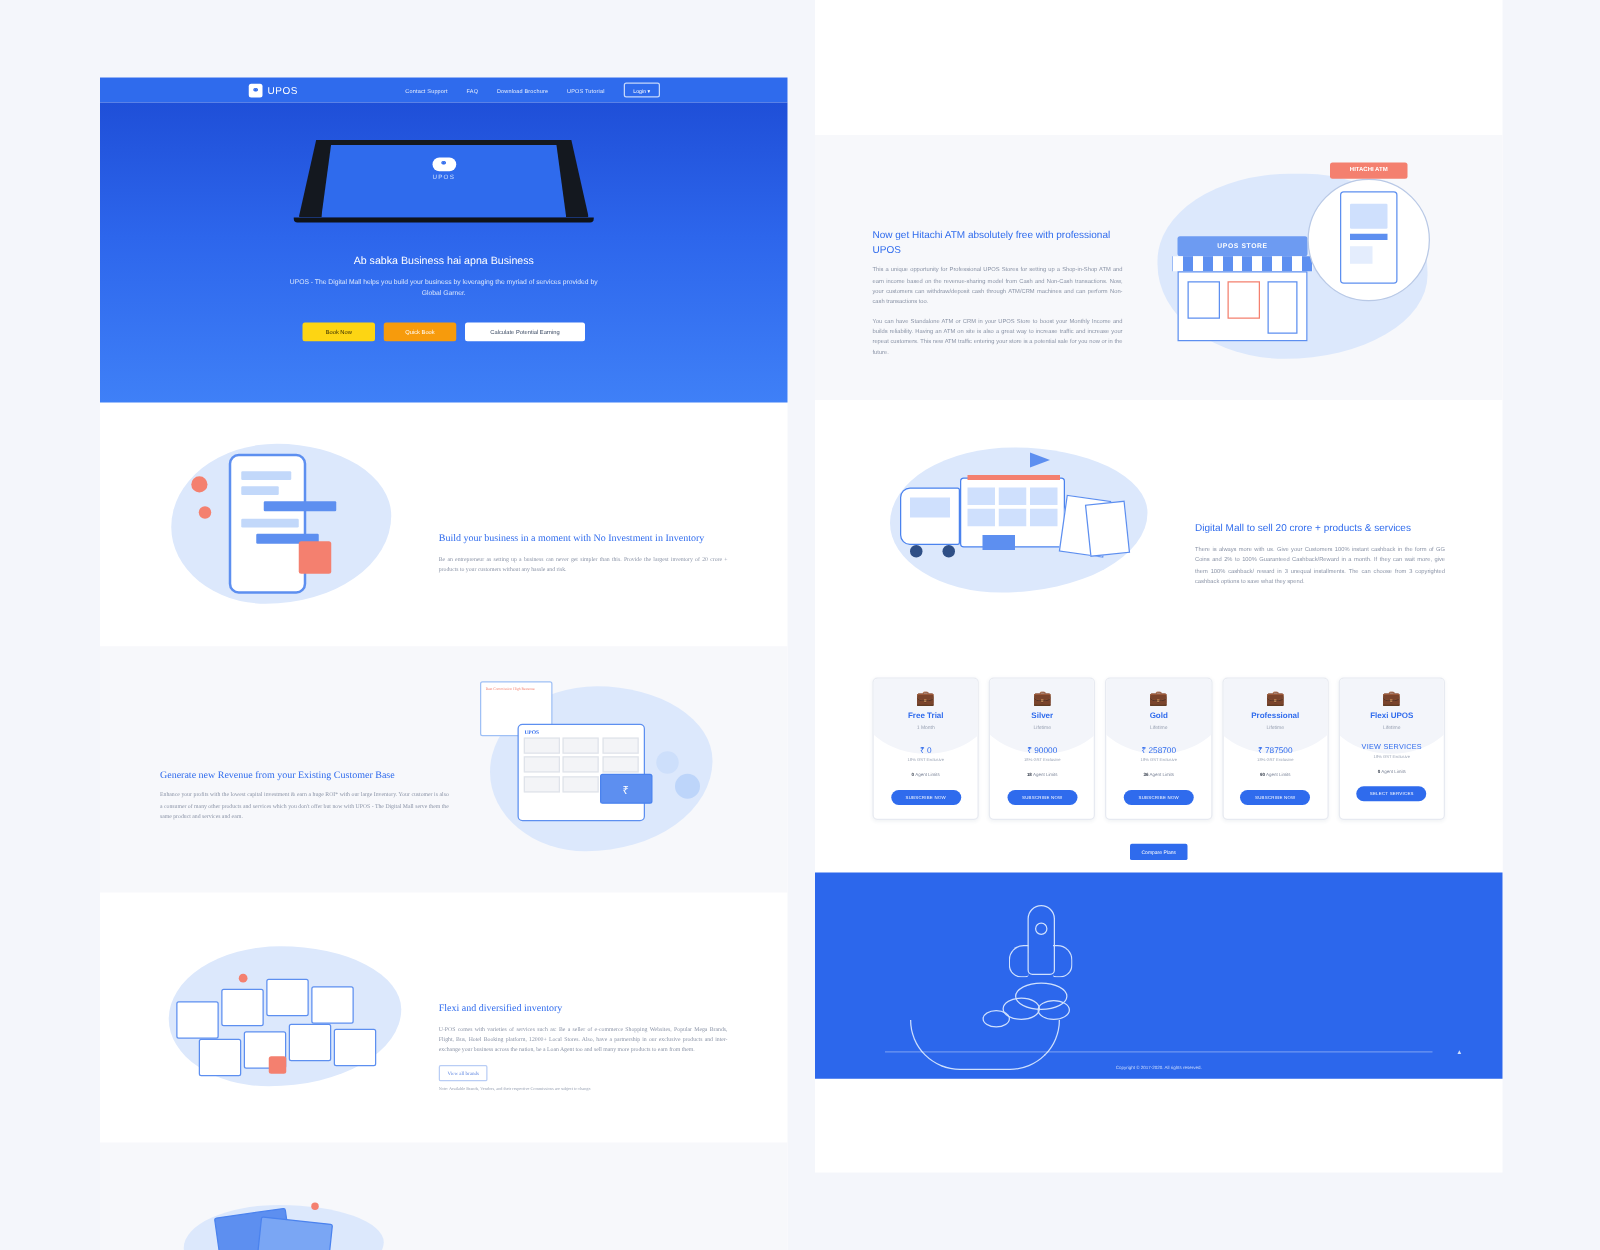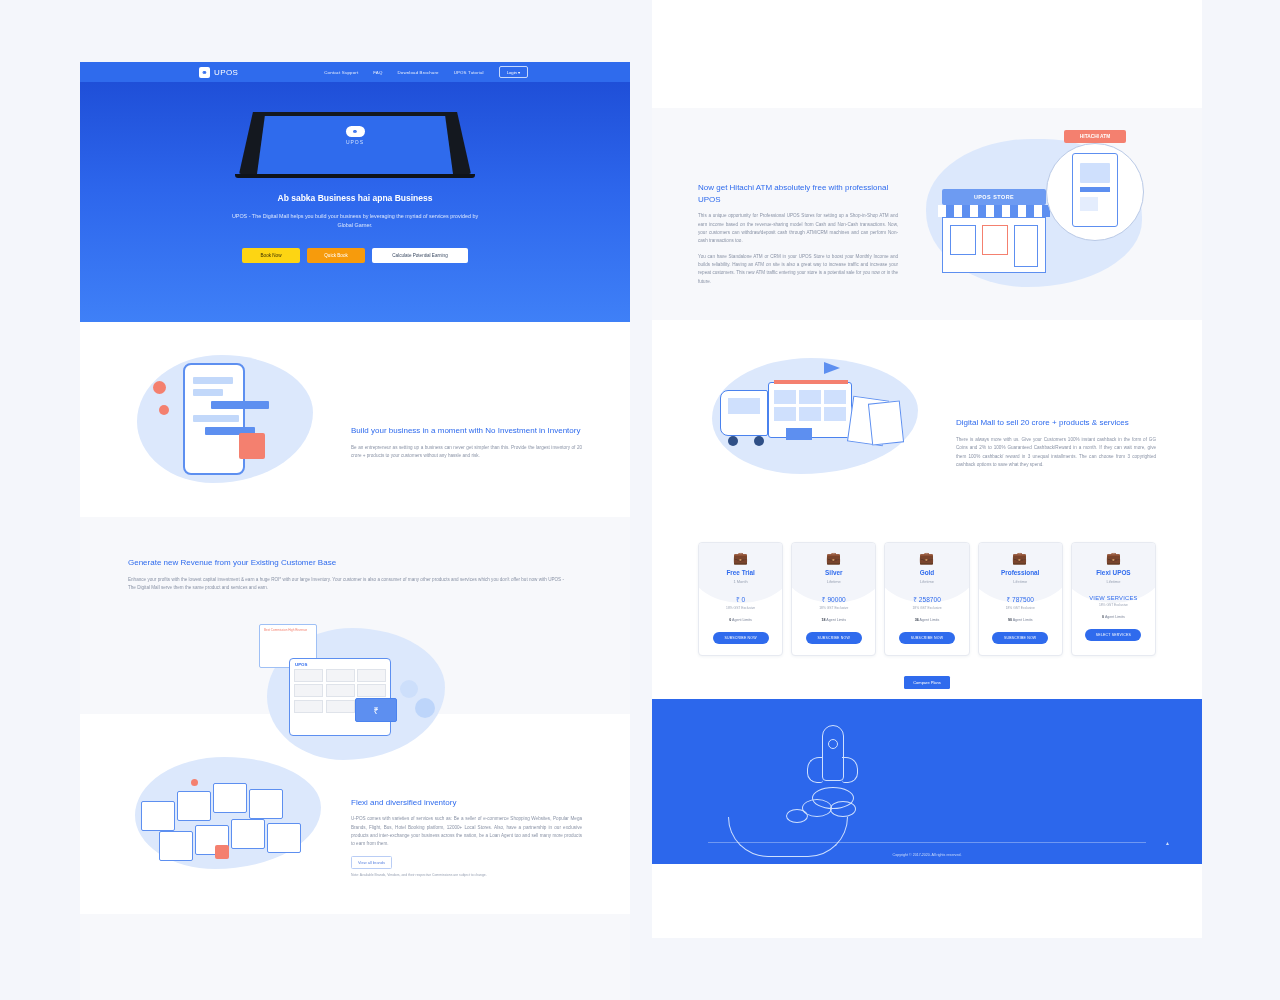--- a/index.html
+++ b/index.html
@@ -55,37 +55,37 @@
     display: flex; flex-direction: column; align-items: center; padding-top: 10px;
   }
   .tablet-logo {
     width: 19px; height: 11px; border-radius: 6px; background: #fff;
     display: flex; align-items: center; justify-content: center;
     font-size: 7px; color: #2f6bed; font-weight: 700; line-height: 1;
   }
   .tablet-label { color: #cfe0fd; font-size: 5px; margin-top: 2px; letter-spacing: 1px; }
   .tablet-base { width: 240px; height: 4px; background: #0f1319; border-radius: 0 0 3px 3px; }
 
-  .hero-title { color: #ffffff; font-size: 8.5px; margin-top: 15px; font-weight: 700; }
+  .hero-title { color: #ffffff; font-size: 8.5px; margin-top: 25px; font-weight: 400; }
   .hero-sub {
     color: #dbe7fd; font-size: 5.4px; line-height: 1.75; text-align: center;
     width: 248px; margin-top: 9px;
   }
   .hero-btns { display: flex; gap: 7px; margin-top: 17px; }
   .btn {
     font-size: 4.6px; padding: 5px 0; border-radius: 2px; text-align: center;
     border: none; cursor: pointer; font-family: inherit;
   }
   .btn-book  { background: #fdd513; color: #3a3000; width: 58px; }
   .btn-quick { background: #f79b0c; color: #ffffff; width: 58px; }
   .btn-calc  { background: #ffffff; color: #3b4a63; width: 96px; }
 
   
-  .sect { display: flex; align-items: center; padding: 0 48px; position: relative; }
-  .sect.alt { background: #f7f8fb; flex-direction: column; }
+  .sect { display: flex; align-items: center; padding: 0 48px; position: relative; font-family: Liberation Serif, serif; }
+  .sect.alt { background: #f7f8fb; }
   .sect-art { flex: 0 0 205px; display: flex; align-items: center; justify-content: center; }
   .sect-txt { flex: 1; }
   .sect-txt.pad-l { padding-left: 18px; margin-top: 47px; }
   .sect-txt.pad-r { padding-right: 18px; margin-top: 40px; }
   h2.sect-h {
     color: #2f6bed; font-size: 8px; font-weight: 400; line-height: 1.45; margin-bottom: 7px;
   }
   p.sect-p {
     color: #7c8persist; font-size: 4.6px; line-height: 1.82; color: #8a93a6; text-align: justify;
   }

